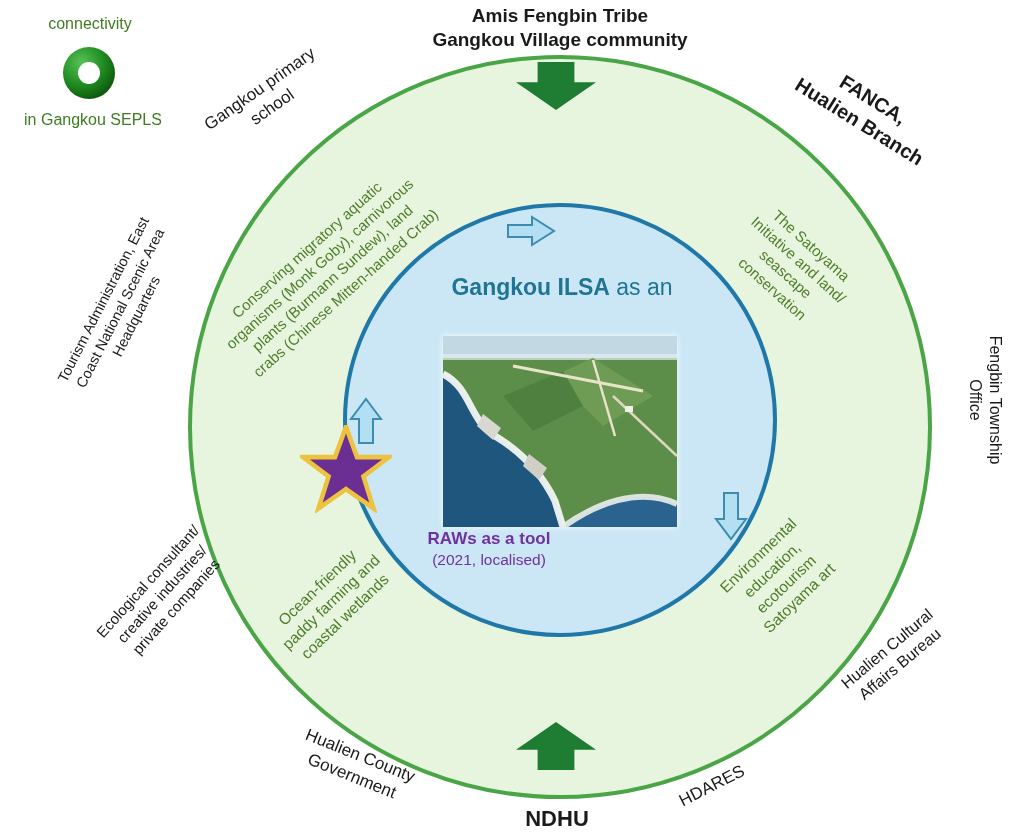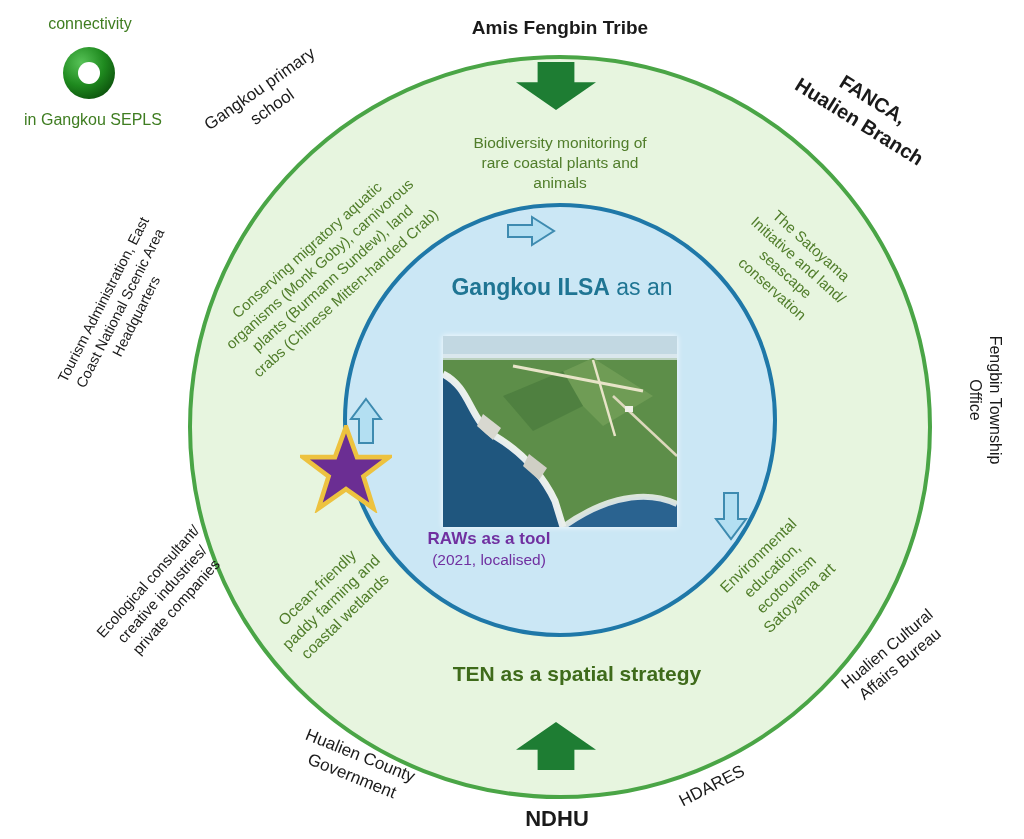--- a/index.html
+++ b/index.html
@@ -46,20 +46,21 @@
         </radialGradient>
       </defs>
       <circle cx="29" cy="29" r="26" fill="url(#donutg)"></circle>
       <circle cx="29" cy="29" r="11" fill="#ffffff"></circle>
     </svg>
   </div>
   <div class="lbl legend-text" style="left:93px; top:120px;">in Gangkou SEPLS</div>
 
   <div class="lbl bold" style="left:560px; top:28px; font-size:19px;">
     <div>Amis Fengbin Tribe</div>
+    <div>Gangkou Village community</div>
   </div>
 
   <div class="lbl" style="left:266px; top:98px; --r:-35deg; font-size:17px;">
     <div>Gangkou primary</div>
     <div>school</div>
   </div>
 
   <div class="lbl bold" style="left:866px; top:111px; --r:32deg; font-size:20px;">
     <div>FANCA,</div>
     <div>Hualien Branch</div>
@@ -92,25 +93,20 @@
   <div class="lbl" style="left:712px; top:786px; --r:-27deg; font-size:17px;">HDARES</div>
 
   <div class="lbl" style="left:894px; top:657px; --r:-40deg; font-size:16px;">
     <div>Hualien Cultural</div>
     <div>Affairs Bureau</div>
   </div>
 
   <div class="big-arrow arrow-down-shape" style="left:516px; top:62px;"></div>
   <div class="big-arrow arrow-up-shape" style="left:516px; top:722px;"></div>
 
-  <div class="lbl green" style="left:560px; top:163px; font-size:15.5px;">
-    <div>Biodiversity monitoring of</div>
-    <div>rare coastal plants and</div>
-    <div>animals</div>
-  </div>
 
   <div class="lbl green" style="left:326px; top:271px; --r:-42deg; font-size:15px;">
     <div>Conserving migratory aquatic</div>
     <div>organisms (Monk Goby), carnivorous</div>
     <div>plants (Burmann Sundew), land</div>
     <div>crabs (Chinese Mitten-handed Crab)</div>
   </div>
 
   <div class="lbl green" style="left:792px; top:267px; --r:42deg; font-size:15px;">
     <div>The Satoyama</div>
@@ -125,21 +121,20 @@
     <div>coastal wetlands</div>
   </div>
 
   <div class="lbl green" style="left:779px; top:577px; --r:-44deg; font-size:15.5px;">
     <div>Environmental</div>
     <div>education,</div>
     <div>ecotourism</div>
     <div>Satoyama art</div>
   </div>
 
-  <div class="lbl ten" style="left:577px; top:674px;">TEN as a spatial strategy</div>
 
   <div class="lbl title" style="left:562px; top:288px;">
     <div><span class="bold">Gangkou ILSA</span><span> as an</span></div>
   </div>
 
   <div class="photo">
     <svg width="234" height="191" viewBox="0 0 234 191">
       <rect width="234" height="191" fill="#5d8e49"></rect>
       <rect width="234" height="22" fill="#c2d8e2"></rect>
       <rect y="18" width="234" height="6" fill="#e4eef2" opacity="0.7"></rect>

